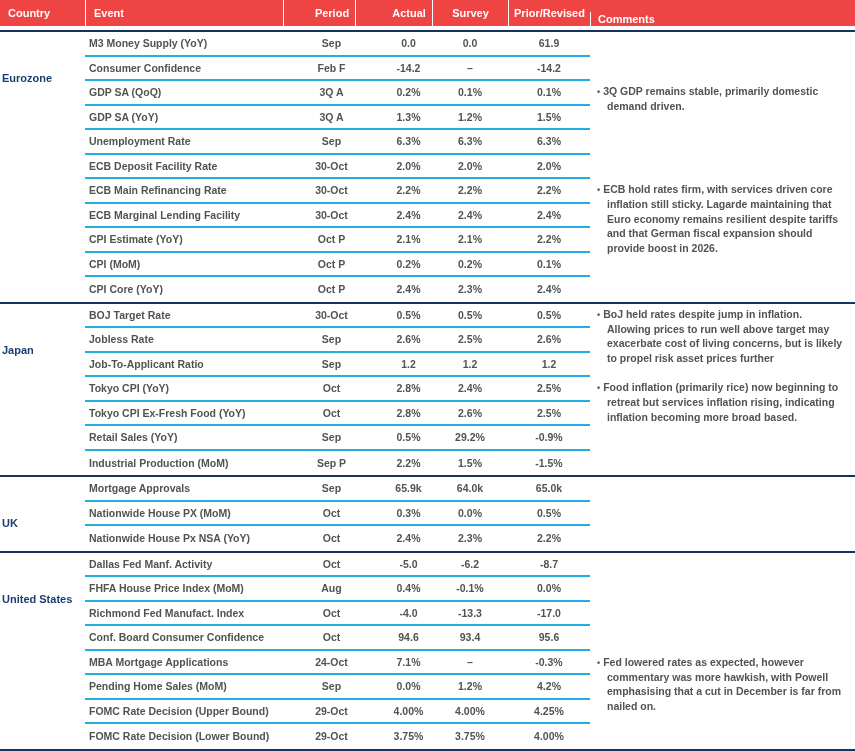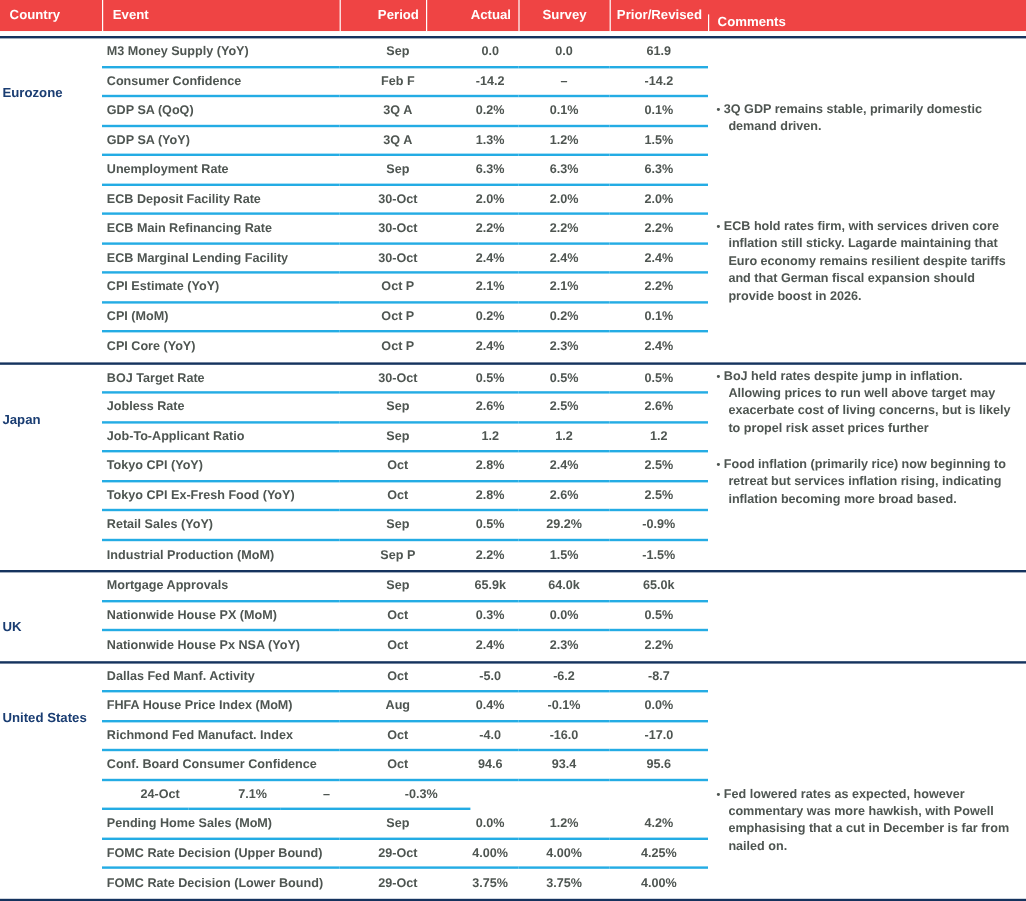--- a/index.html
+++ b/index.html
@@ -283,35 +283,36 @@
           <div class="cell c-actual db">0.4%</div>
           <div class="cell c-survey db">-0.1%</div>
           <div class="cell c-prior db">0.0%</div>
           <div class="cell c-comments"></div>
         </div>
         <div class="row">
           <div class="cell c-country"></div>
           <div class="cell c-event db">Richmond Fed Manufact. Index</div>
           <div class="cell c-period db">Oct</div>
           <div class="cell c-actual db">-4.0</div>
-          <div class="cell c-survey db">-16.0</div>
+          <div class="cell c-survey db">-13.3</div>
           <div class="cell c-prior db">-17.0</div>
           <div class="cell c-comments"></div>
         </div>
         <div class="row">
           <div class="cell c-country"></div>
           <div class="cell c-event db">Conf. Board Consumer Confidence</div>
           <div class="cell c-period db">Oct</div>
           <div class="cell c-actual db">94.6</div>
           <div class="cell c-survey db">93.4</div>
           <div class="cell c-prior db">95.6</div>
           <div class="cell c-comments"></div>
         </div>
         <div class="row">
           <div class="cell c-country"></div>
+          <div class="cell c-event db">MBA Mortgage Applications</div>
           <div class="cell c-period db">24-Oct</div>
           <div class="cell c-actual db">7.1%</div>
           <div class="cell c-survey db">–</div>
           <div class="cell c-prior db">-0.3%</div>
           <div class="cell c-comments"></div>
         </div>
         <div class="row">
           <div class="cell c-country"></div>
           <div class="cell c-event db">Pending Home Sales (MoM)</div>
           <div class="cell c-period db">Sep</div>

